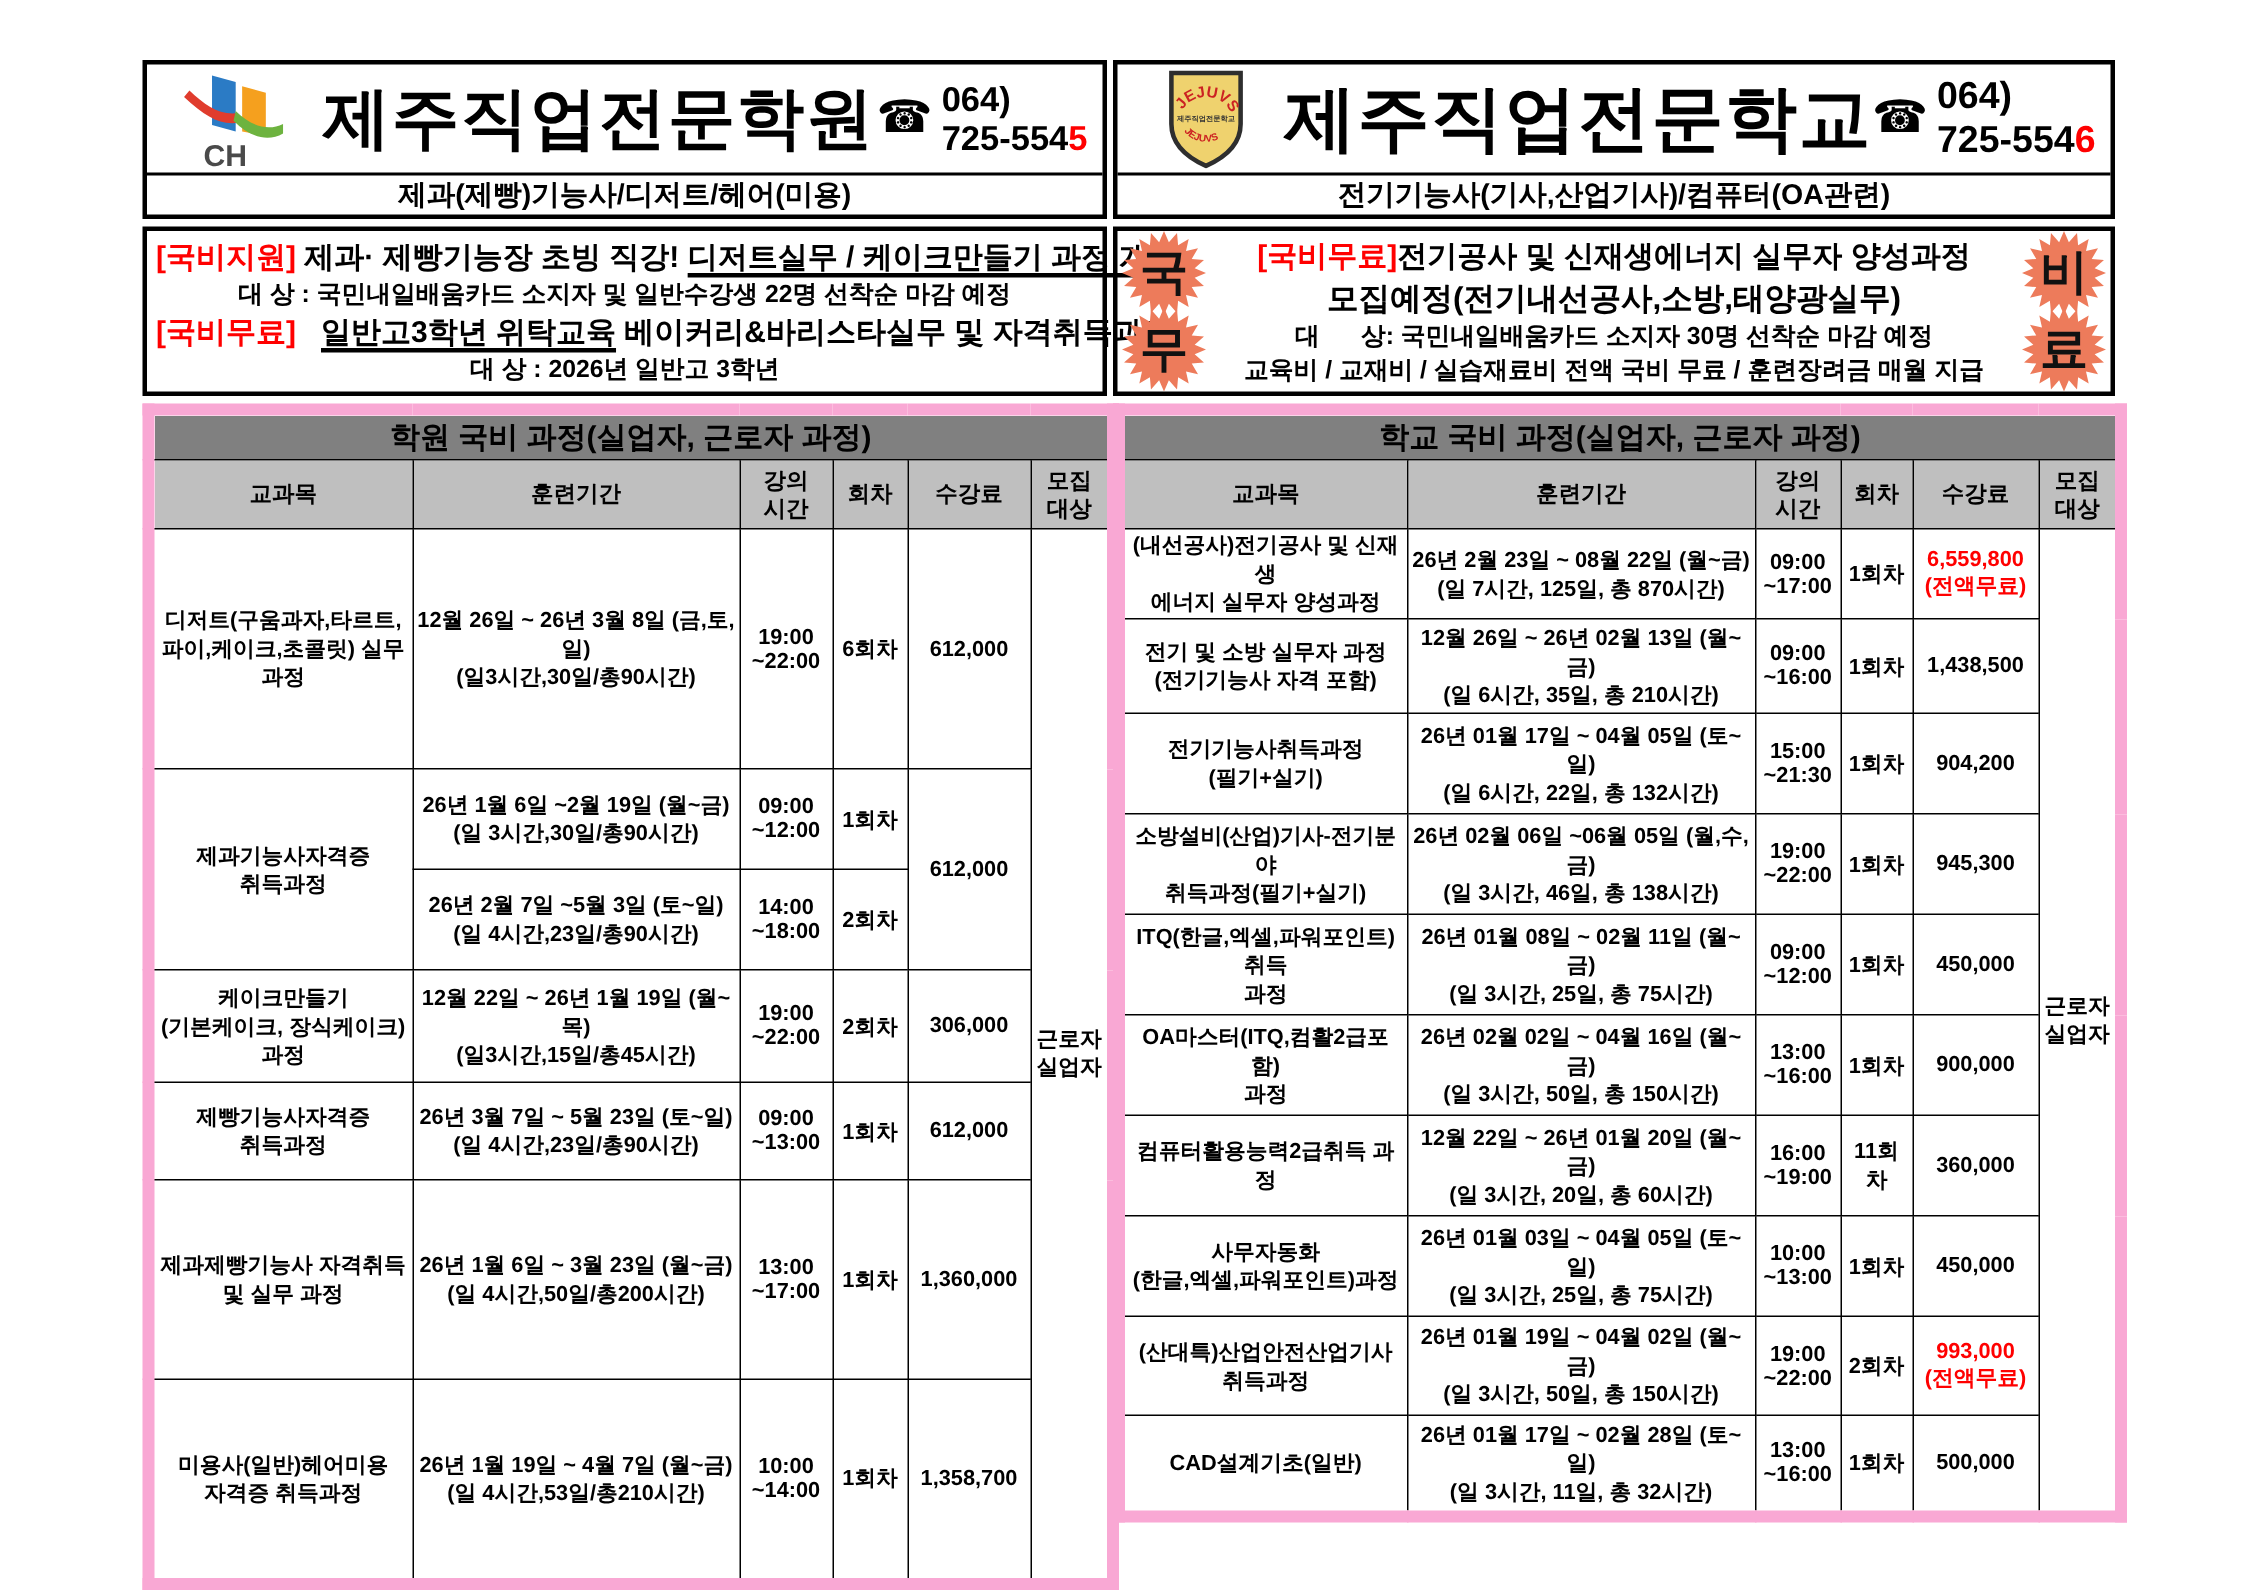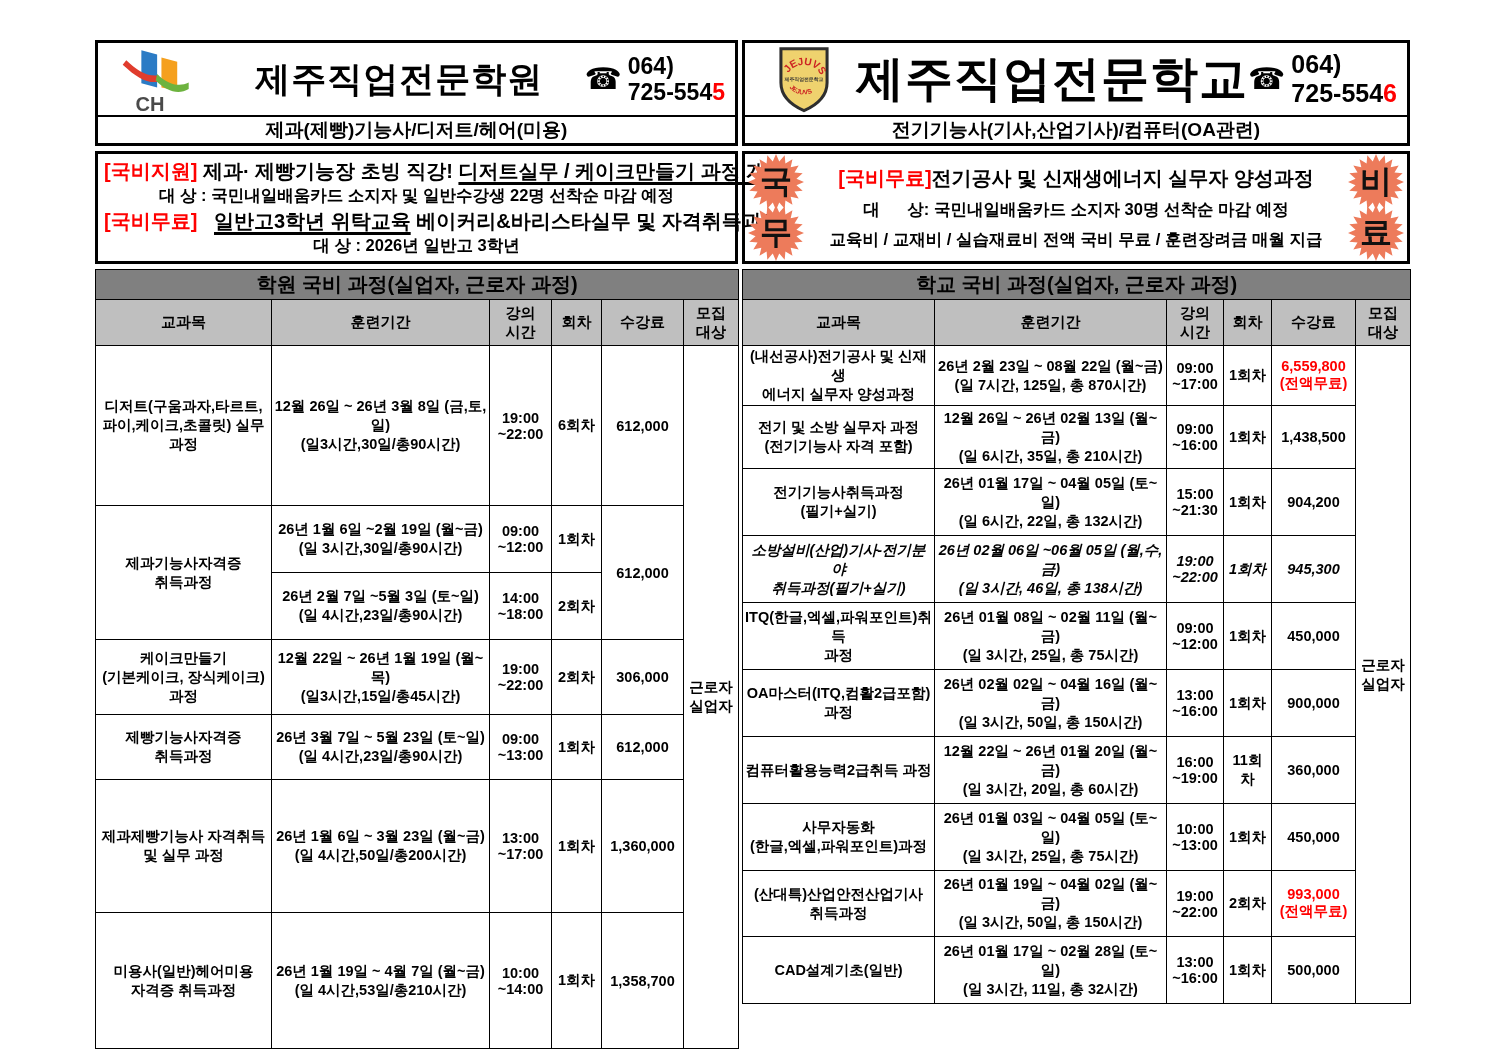--- a/index.html
+++ b/index.html
@@ -7,21 +7,21 @@
   .page { position:relative; width:1500px; height:1061px; background:#fff; padding:40px 0 0 95px; }
   .panels { display:flex; gap:4px; }
   .panel { display:flex; flex-direction:column; }
   .panel.left  { width:643px; }
   .panel.right { width:668px; }
 
   
   .hdr-box { border:3px solid #000; background:#fff; }
   .hdr-row { height:72px; display:flex; align-items:center; padding:2px 8px; }
   .logo { width:108px; display:flex; align-items:center; justify-content:center; }
-  .title { flex:1; text-align:center; font-size:35px; font-weight:800; letter-spacing:1px; white-space:nowrap; }
+  .title { flex:1; text-align:center; font-size:45px; font-weight:800; letter-spacing:1px; white-space:nowrap; }
   .phone { display:flex; align-items:center; gap:6px; padding-right:2px; }
   .phone-icon { font-size:30px; line-height:1; }
   .phone-num { font-size:23px; font-weight:800; line-height:1.15; white-space:nowrap; }
   .red { color:#ff0000; }
   .subtitle { border-top:2px solid #000; height:28px; display:flex; align-items:center; justify-content:center; font-size:19px; font-weight:800; }
 
   
   .promo-box { border:3px solid #000; margin-top:5px; height:113px; display:flex; flex-direction:column; justify-content:space-evenly; text-align:center; padding:3px 6px; position:relative; }
   .p-line1 { font-size:20px; font-weight:800; white-space:nowrap; }
   .p-line2 { font-size:16.5px; font-weight:800; }
@@ -29,21 +29,21 @@
   .promo-box.has-bursts { padding:3px 62px; }
   .p-line2.wide { white-space:pre-wrap; }
   .starburst { position:absolute; width:56px; height:56px; display:flex; align-items:center; justify-content:center; }
   .starburst svg { position:absolute; inset:0; width:100%; height:100%; }
   .starburst .ch { position:relative; font-size:32px; font-weight:800; color:#111; z-index:1; }
   .sb-tl { left:3px; top:0px; }  .sb-bl { left:3px; bottom:0px; }
   .sb-tr { right:3px; top:0px; } .sb-br { right:3px; bottom:0px; }
 
   
   .tbl-wrap { margin-top:5px; }
-  table { border-collapse:collapse; table-layout:fixed; border:1px solid #f9a8d4; }
+  table { border-collapse:collapse; table-layout:fixed; border:8px solid #f9a8d4; }
   td,th { border:1.5px solid #000; text-align:center; vertical-align:middle; font-weight:700; padding:1px 2px; overflow:hidden; }
   .band th { background:#808080; height:28px; font-size:20px; font-weight:800; color:#000; }
   .cols th { background:#bfbfbf; height:46px; font-size:15px; }
   td { font-size:14.5px; background:#fff; }
   .pre { white-space:pre-line; }
   .fee-red { color:#ff0000; font-weight:800; }
 
   
   .logo svg text { font-family:"Liberation Sans",sans-serif; }
 </style>
@@ -234,20 +234,21 @@
           </div>
         <div class="starburst sb-br">
             <svg viewBox="0 0 100 100">
               <polygon fill="#ed7b5b" points="100.0,50.0 86.5,55.8 97.6,65.5 83.0,66.8 90.5,79.4 76.2,76.2 79.4,90.5 66.8,83.0 65.5,97.6 55.8,86.5 50.0,100.0 44.2,86.5 34.5,97.6 33.2,83.0 20.6,90.5 23.8,76.2 9.5,79.4 17.0,66.8 2.4,65.5 13.5,55.8 0.0,50.0 13.5,44.2 2.4,34.5 17.0,33.2 9.5,20.6 23.8,23.8 20.6,9.5 33.2,17.0 34.5,2.4 44.2,13.5 50.0,0.0 55.8,13.5 65.5,2.4 66.8,17.0 79.4,9.5 76.2,23.8 90.5,20.6 83.0,33.2 97.6,34.5 86.5,44.2"></polygon>
             </svg>
             <span class="ch">료</span>
           </div>
         <div class="p-line1">
           <span class="red">[국비무료]</span><span>전기공사 및 신재생에너지 실무자 양성과정</span>
         </div>
+        <div class="p-line1" style="font-size:21px;">모집예정(전기내선공사,소방,태양광실무)</div>
         <div class="p-line2 wide">대      상: 국민내일배움카드 소지자 30명 선착순 마감 예정</div>
         <div class="p-line2">교육비 / 교재비 / 실습재료비 전액 국비 무료 / 훈련장려금 매월 지급</div>
       </div>
 
       <div class="tbl-wrap">
         <table style="width:668px;">
           <colgroup>
               <col style="width:192px">
               <col style="width:232px">
               <col style="width:57px">
@@ -295,21 +296,21 @@
           <tr style="height:67px;">
             <td class="pre">전기기능사취득과정
 (필기+실기)</td>
             <td class="pre">26년 01월 17일 ~ 04월 05일 (토~일)
 (일 6시간, 22일, 총 132시간)</td>
             <td class="pre">15:00
 ~21:30</td>
             <td>1회차</td>
             <td>904,200</td>
           </tr>
-          <tr style="height:67px;font-style:italic;">
+          <tr style="height:67px;">
             <td class="pre">소방설비(산업)기사-전기분야
 취득과정(필기+실기)</td>
             <td class="pre">26년 02월 06일 ~06월 05일 (월,수,금)
 (일 3시간, 46일, 총 138시간)</td>
             <td class="pre">19:00
 ~22:00</td>
             <td>1회차</td>
             <td>945,300</td>
           </tr>
           <tr style="height:67px;">

